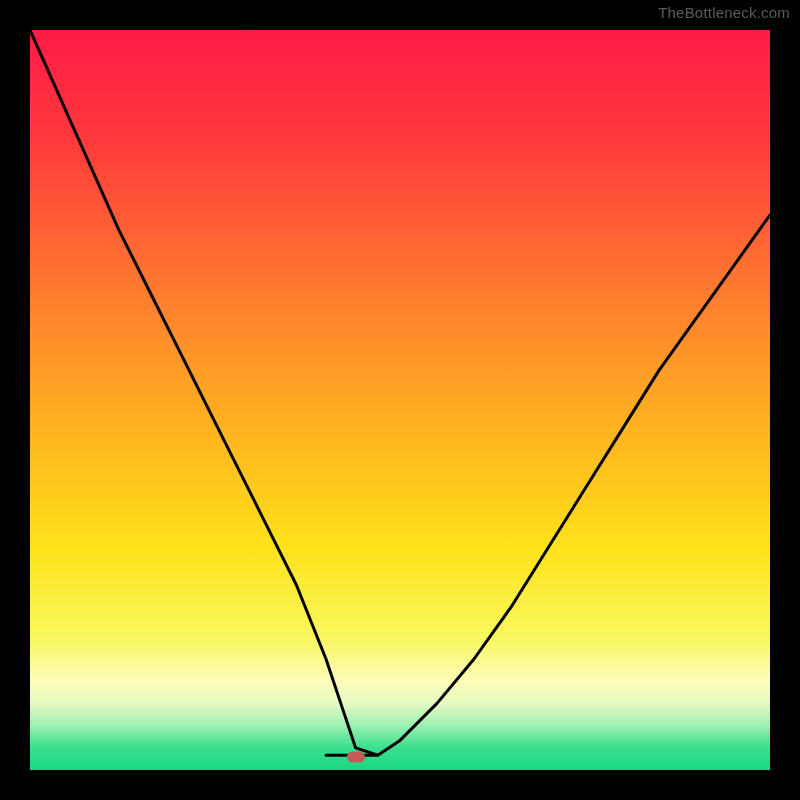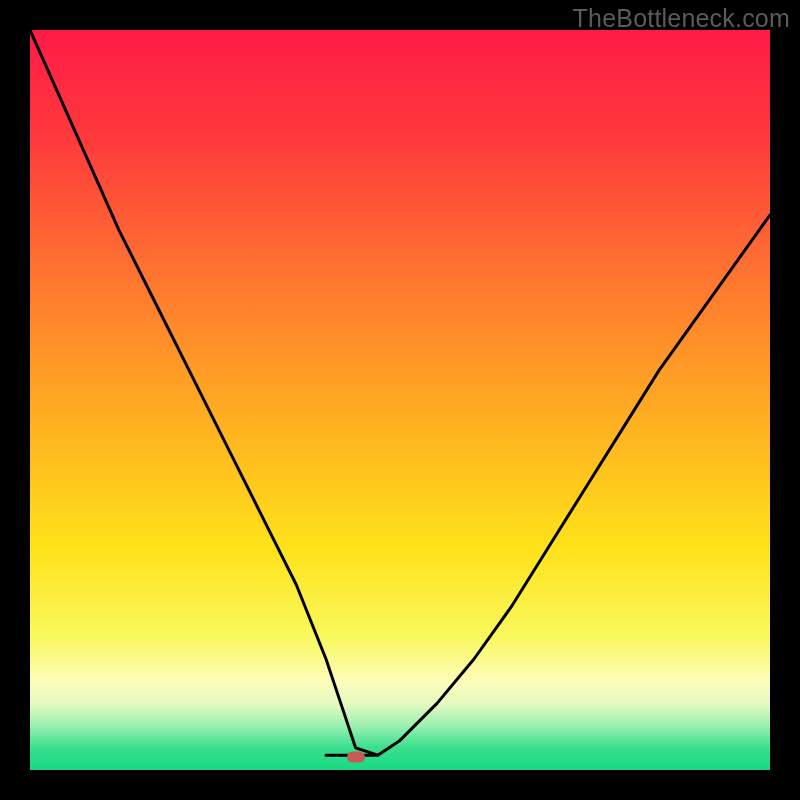--- a/index.html
+++ b/index.html
@@ -46,21 +46,21 @@
     width: 18px;
     height: 11px;
     border-radius: 6px;
     transform: translate(-50%, -50%);
   }
   .watermark {
     position: absolute;
     top: 4px;
     right: 10px;
     color: #5b5b5b;
-    font-size: 25px;
+    font-size: 15px;
     font-weight: 500;
     letter-spacing: 0.2px;
   }
 </style>
 </head>
 <body>
 
 <div class="frame">
   <div class="watermark">TheBottleneck.com</div>
   <div class="plot">

